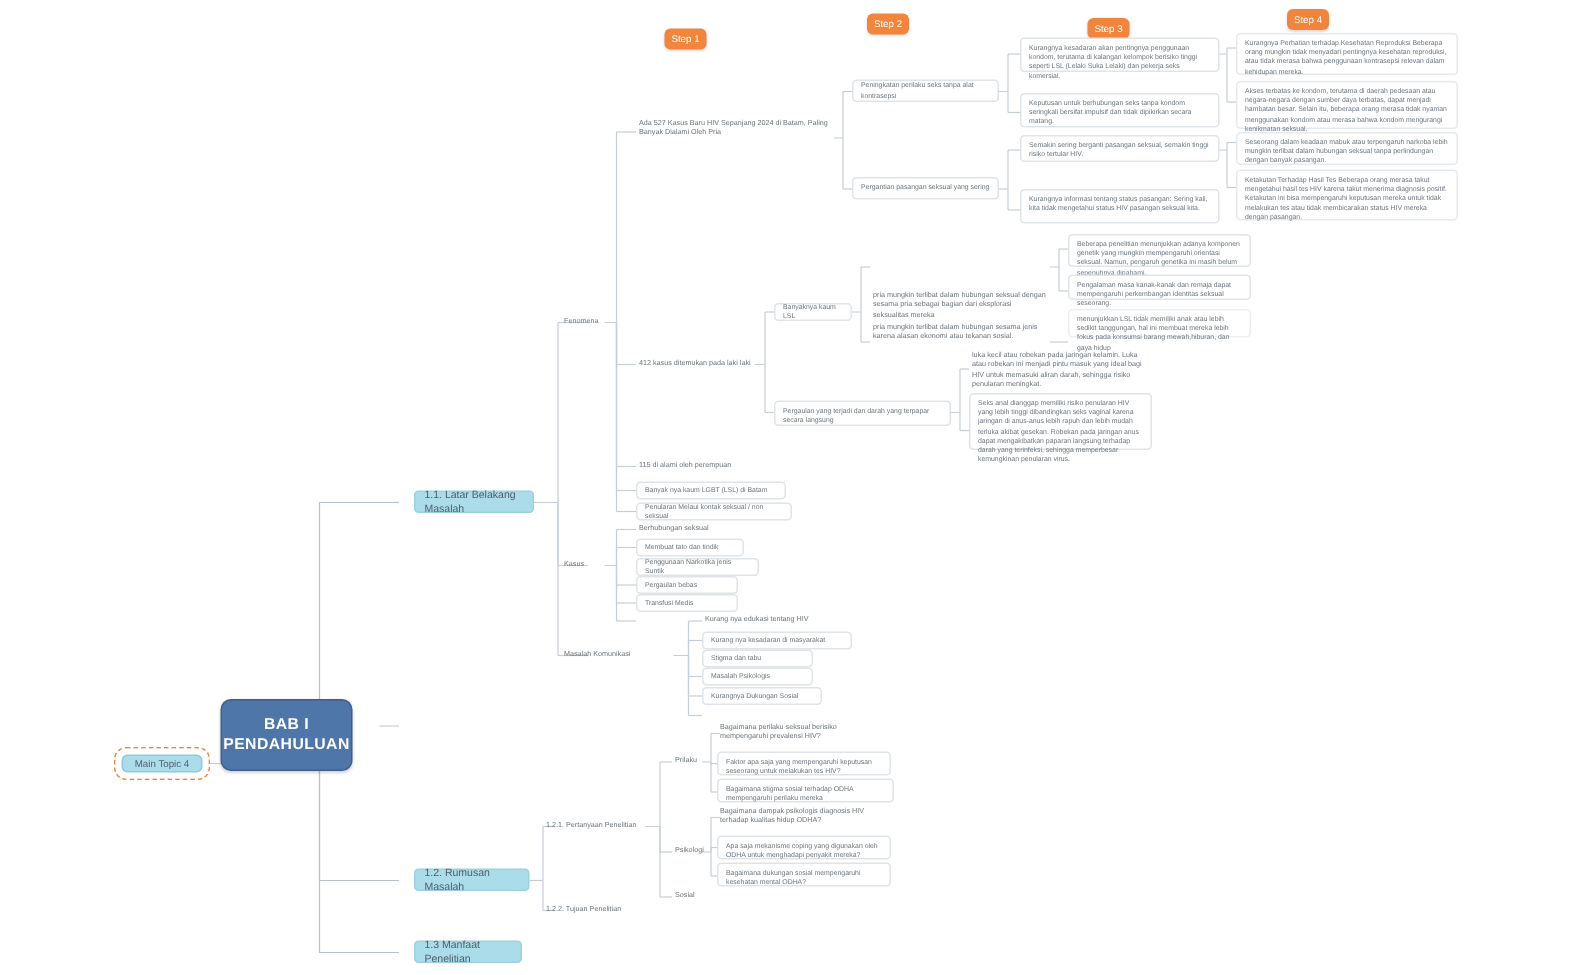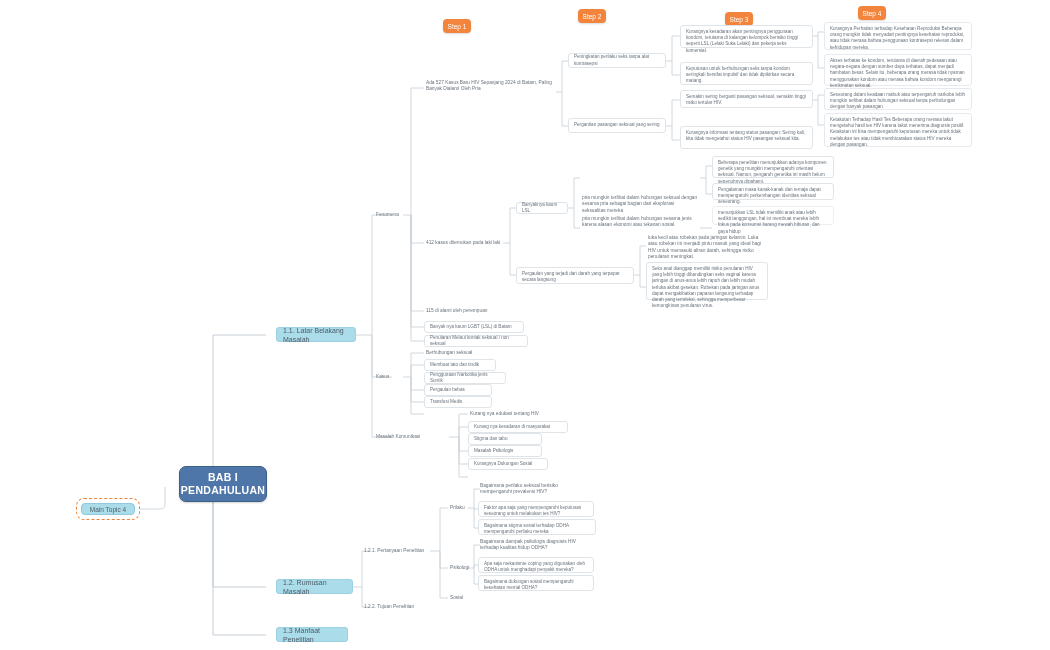--- a/index.html
+++ b/index.html
@@ -229,21 +229,21 @@
 
       <path d="M468 568 L474 568 L474 545"></path>
       <path d="M474 568 L474 565"></path>
       <path d="M474 568 L474 584"></path>
       <path d="M474 545 L480 545"></path>
       <path d="M474 565 L480 565"></path>
       <path d="M474 584 L480 584"></path>
     </g>
   </svg>
 
-  <div class="node central" style="left:179px;top:466px;width:88px;height:36px;">
+  <div class="node central" style="left:147px;top:466px;width:88px;height:48px;">
     <span>BAB I
 PENDAHULUAN</span>
   </div>
 
   <div class="sel-wrap" style="left:76px;top:498px;width:64px;height:22px;">
     <div class="topic-chip">
       <span>Main Topic 4</span>
     </div>
   </div>
 

